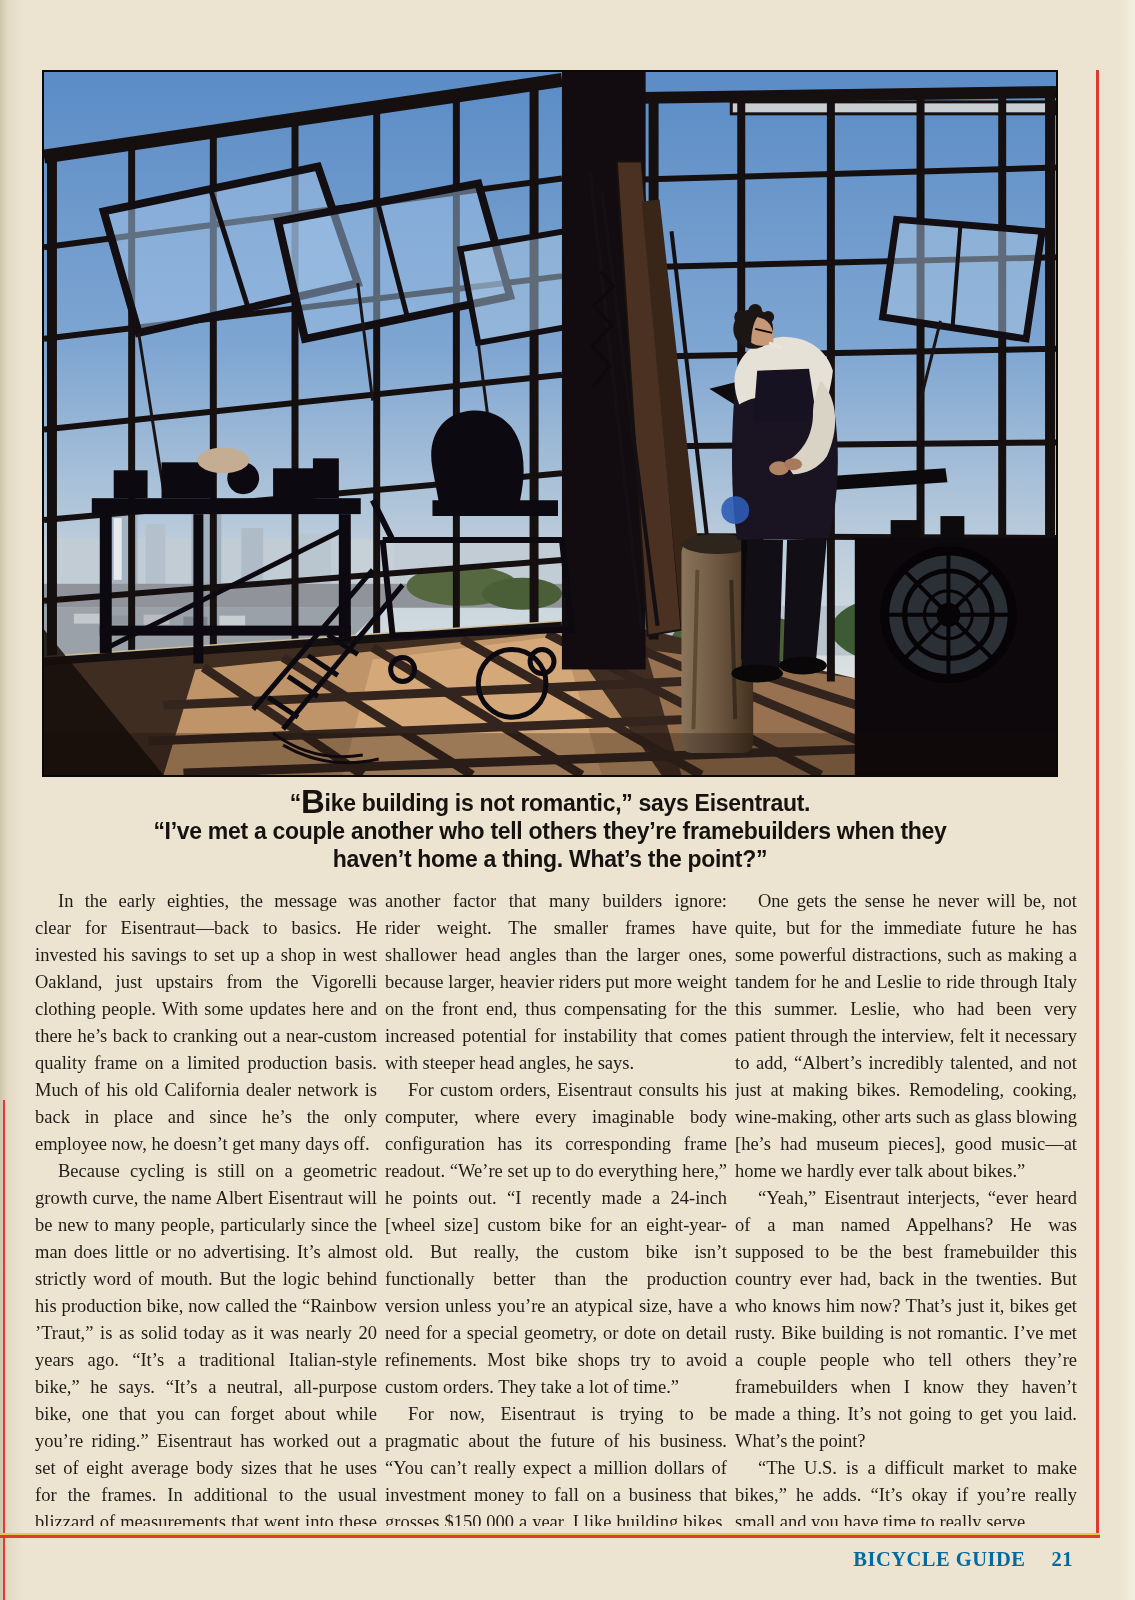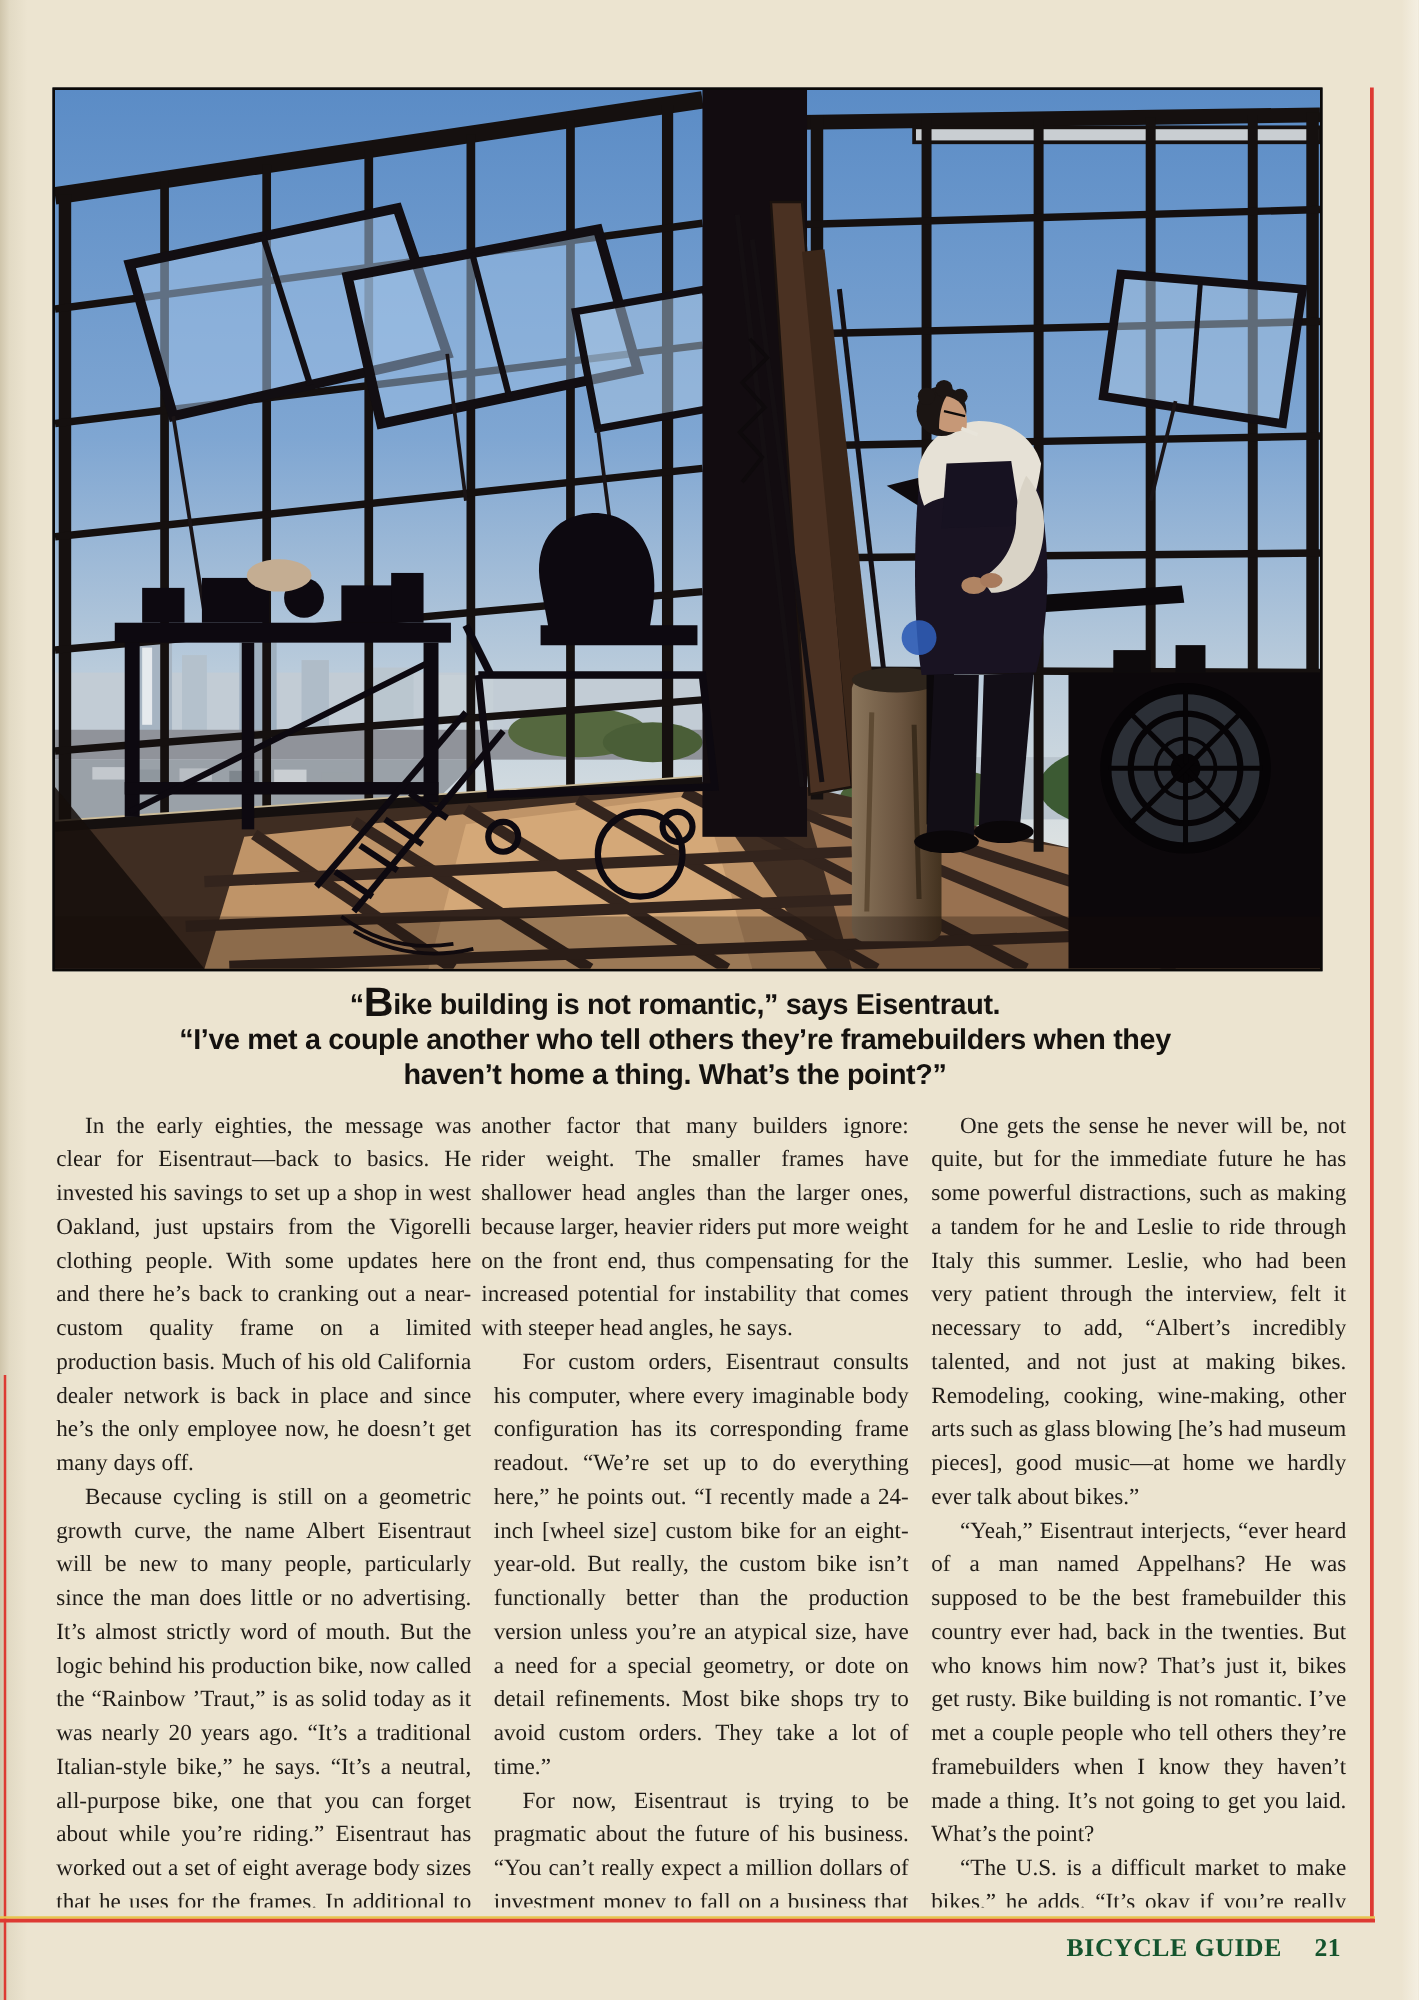--- a/index.html
+++ b/index.html
@@ -8,31 +8,31 @@
   html,body{margin:0;padding:0;}
   body{width:1135px;height:1600px;position:relative;background:var(--page_bg);overflow:hidden;
        font-family:"Liberation Serif", serif;color:var(--ink);}
   .page-edge-left{position:absolute;left:0;top:0;width:22px;height:1600px;
        background:linear-gradient(90deg,#cfc5ab 0%,#e2dac4 35%,#ece4d0 100%);}
   .page-edge-right{position:absolute;right:0;top:0;width:14px;height:1600px;
        background:linear-gradient(270deg,#f4efe2 0%,#ece4d0 100%);}
   .photo{position:absolute;left:42px;top:70px;width:1016px;height:707px;border:2px solid #0b0908;
        box-sizing:border-box;background:#20242c;}
   .photo svg{display:block;width:100%;height:100%;}
-  .pullquote{position:absolute;left:32px;top:788px;width:1016px;text-align:center;
+  .pullquote{position:absolute;left:42px;top:788px;width:1016px;text-align:center;
        font-family:"Liberation Sans", sans-serif;font-weight:700;color:var(--quote_ink);
        font-size:23px;line-height:28px;letter-spacing:-0.3px;}
   .pq-initial{font-size:33px;line-height:28px;vertical-align:-2px;}
   .columns{position:absolute;left:35px;top:888px;width:1044px;height:638px;display:flex;gap:8px;
        overflow:hidden;}
   .col{width:342px;height:100%;overflow:hidden;}
   .para{margin:0;font-size:18.5px;line-height:27px;text-align:justify;color:var(--ink);}
-  .para.indent{text-indent:23px;margin-left:10px;}
+  .para.indent{text-indent:23px;}
   .footer{position:absolute;top:1548px;right:62px;font-family:"Liberation Serif", serif;
-       font-weight:700;font-size:20.5px;letter-spacing:0.5px;color:#14532d;}
+       font-weight:700;font-size:20.5px;letter-spacing:0.5px;color:#0369a1;}
   .footer .pgnum{margin-left:26px;}
   .rule-right{position:absolute;left:1096px;top:70px;width:3px;height:1466px;background:var(--rule_red);}
   .rule-left{position:absolute;left:3px;top:1100px;width:2px;height:500px;background:var(--rule_red);}
   .rule-bottom-y{position:absolute;left:0;top:1533px;width:1100px;height:2px;background:var(--rule_yellow);}
   .rule-bottom{position:absolute;left:0;top:1535px;width:1100px;height:3px;background:var(--rule_red);}
 </style>
 </head>
 <body>
 
 <div class="page-edge-left"></div>

